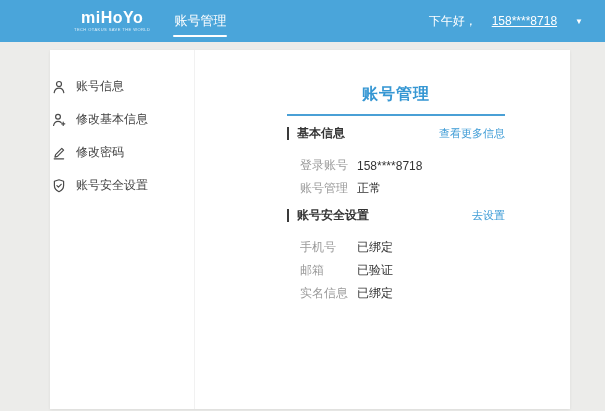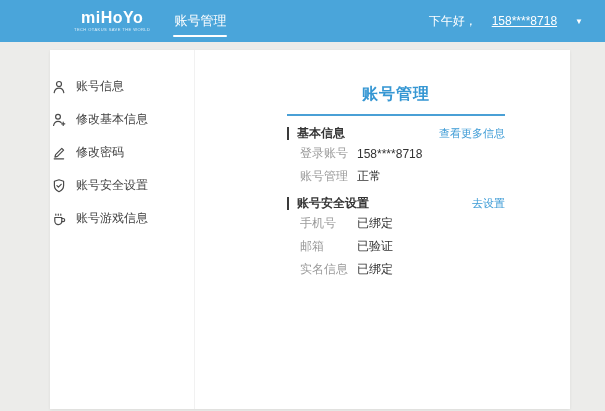--- a/index.html
+++ b/index.html
@@ -62,21 +62,21 @@
 
   .section-head { display:flex; justify-content:space-between; align-items:center; }
   .section-head.first { margin-top:10px; }
   .section-head.second { margin-top:8px; }
   .section-title {
     font-size:12px; color:#333; font-weight:bold;
     border-left:2px solid #3a3a3a; padding-left:8px; line-height:13px;
   }
   .section-link { font-size:11px; color:#3b9ad5; cursor:pointer; }
 
-  .rows { margin-top:1px; margin-bottom:4px; }
+  .rows { margin-top:13px; margin-bottom:4px; }
   .row { display:flex; align-items:center; height:23px; margin-left:13px; font-size:12px; }
   .row-label { width:57px; color:#9a9a9a; flex:none; }
   .row-value { color:#333; }
 </style>
 </head>
 <body>
 
 <div class="header">
   <div class="logo">
     <span class="logo-text">miHoYo</span>
@@ -133,30 +133,20 @@
       <span class="icn">
         <svg viewBox="0 0 16 16">
             <path d="M8 1.8 12.6 3.3v4.2c0 3-1.9 5-4.6 6.2-2.7-1.2-4.6-3.2-4.6-6.2V3.3z"></path>
             <path d="M5.9 7.7l1.5 1.5 2.8-2.9"></path>
           </svg>
       </span>
       <span>账号安全设置</span>
     </div>
 
 
-    <div class="side-item">
-      <span class="icn">
-        <svg viewBox="0 0 16 16">
-            <path d="M3.8 6.5h7v3.6a3.5 3.5 0 0 1-7 0z"></path>
-            <path d="M10.8 7.5h1.3a1.6 1.6 0 0 1 0 3.2h-1.3"></path>
-            <path d="M4.8 4.2v-1.2M7.3 4.2v-1.2M9.8 4.2v-1.2"></path>
-          </svg>
-      </span>
-      <span>账号游戏信息</span>
-    </div>
 
 
   </div>
 
   <div class="main">
     <div class="content">
 
       <div class="page-title">账号管理</div>
       <div class="title-rule"></div>
 

